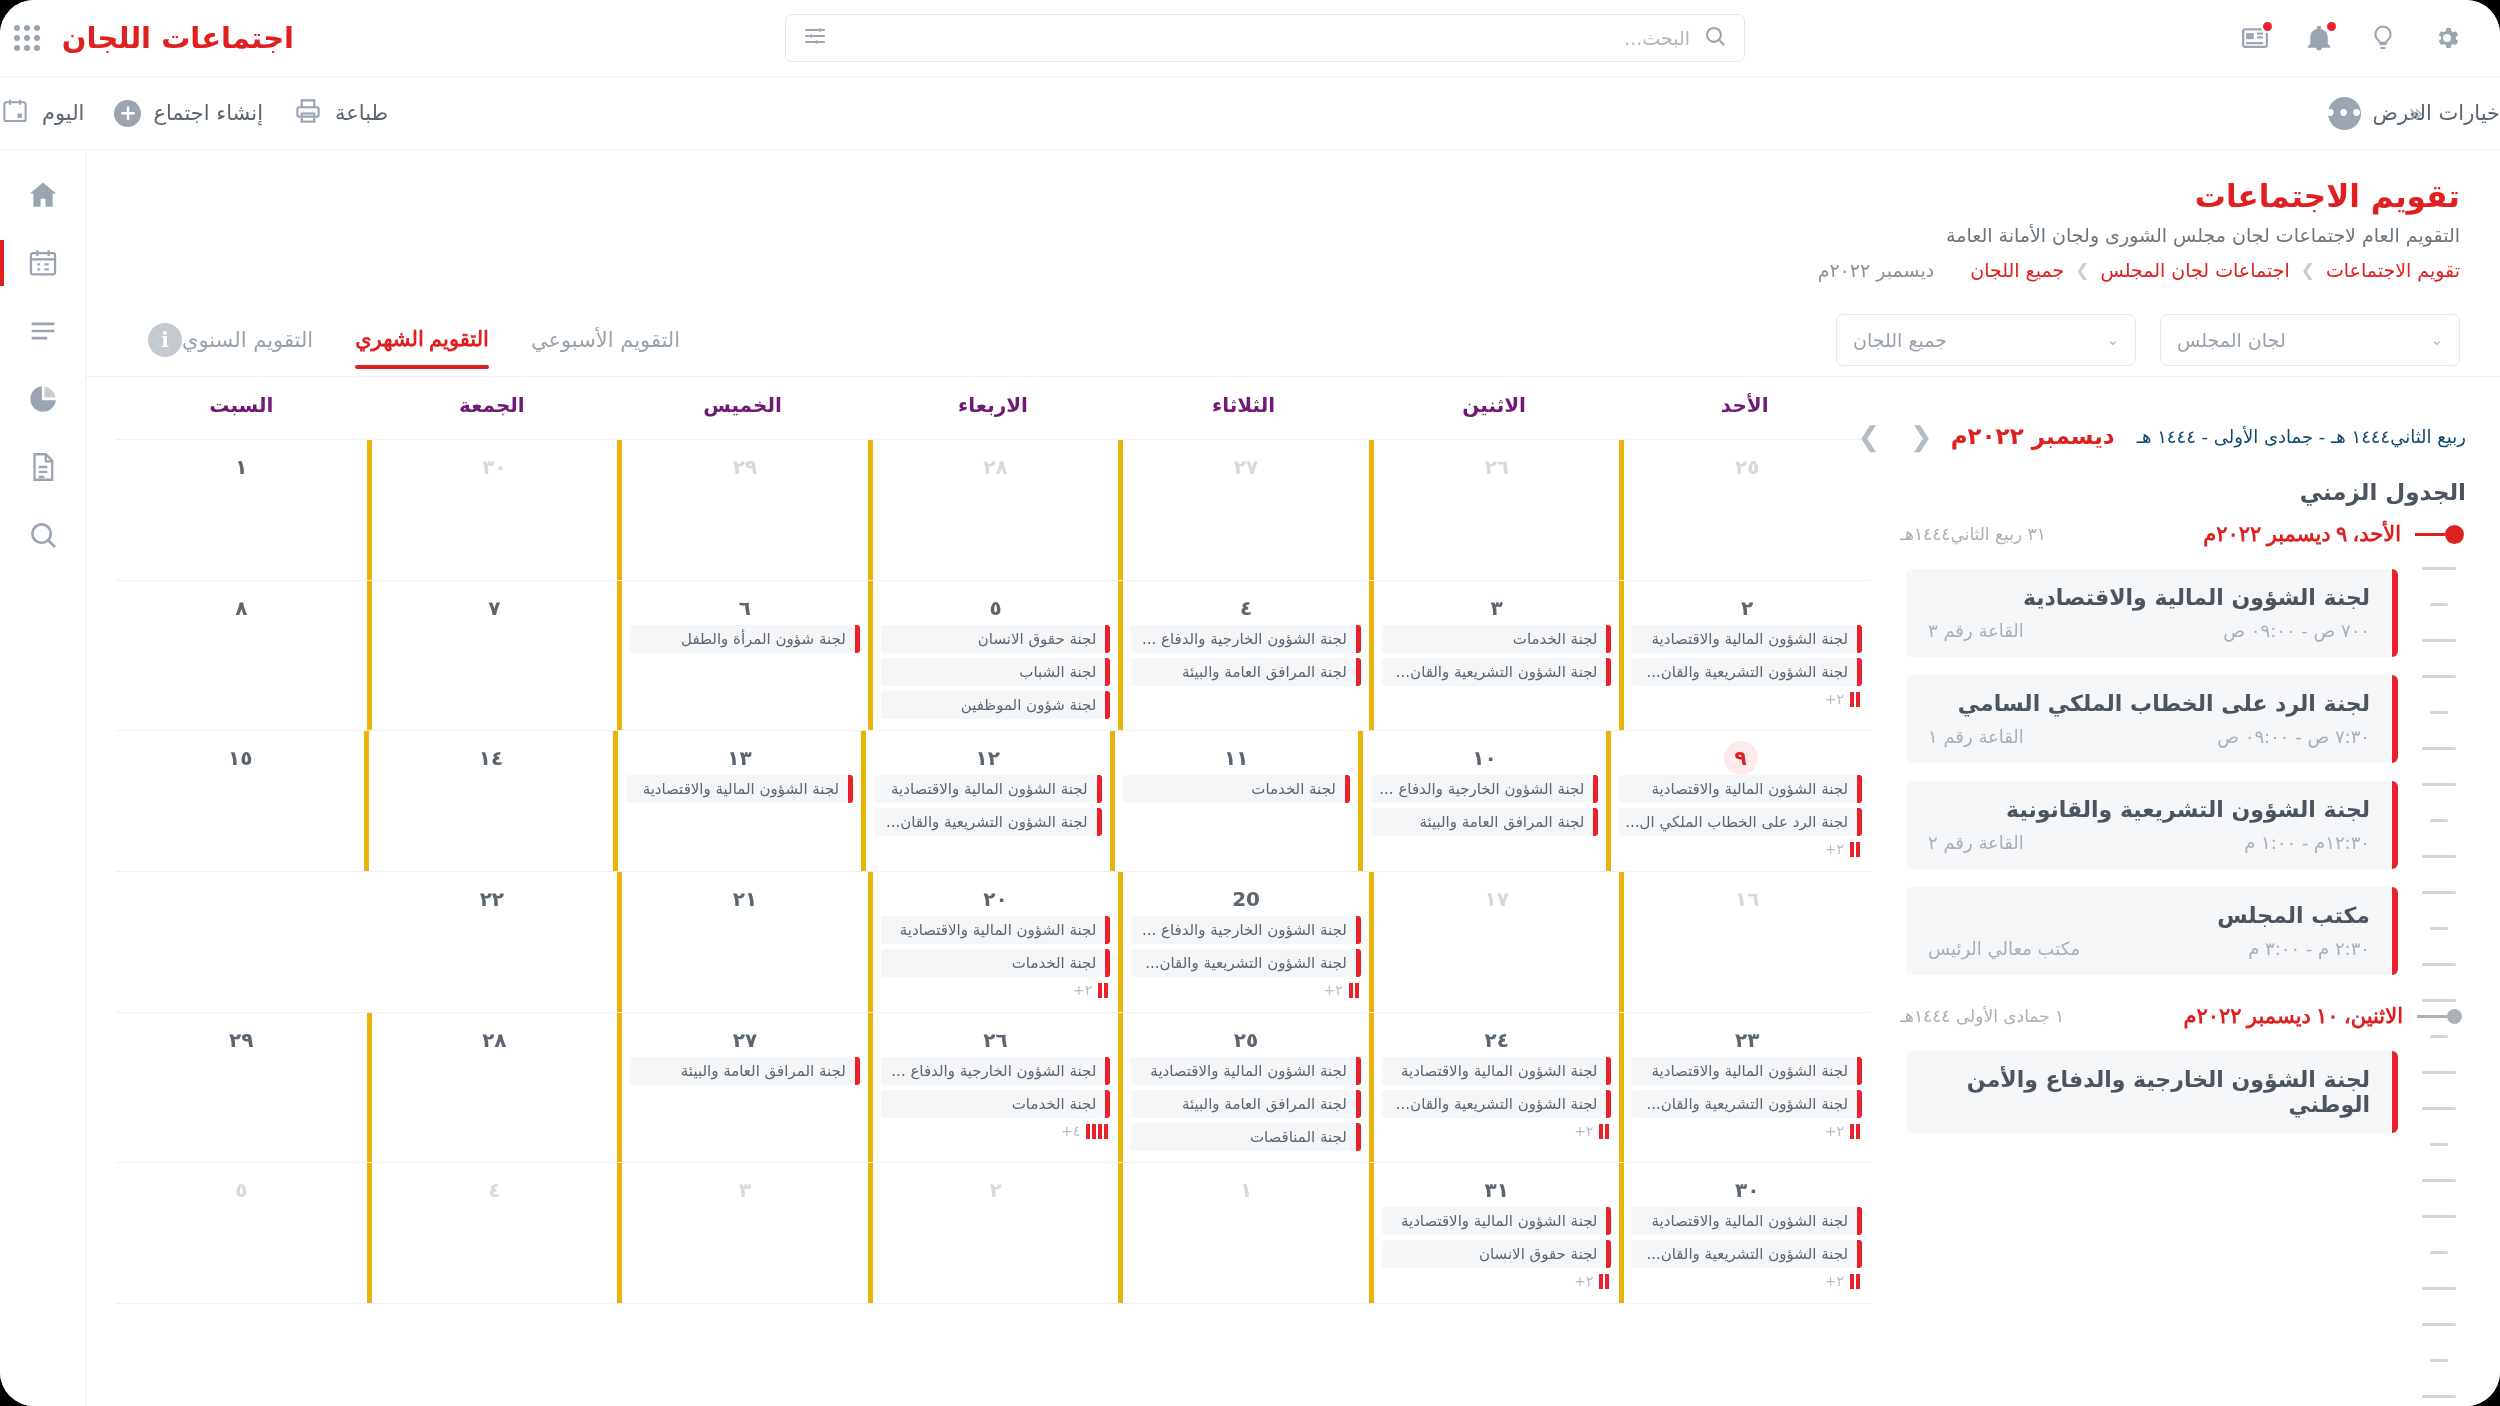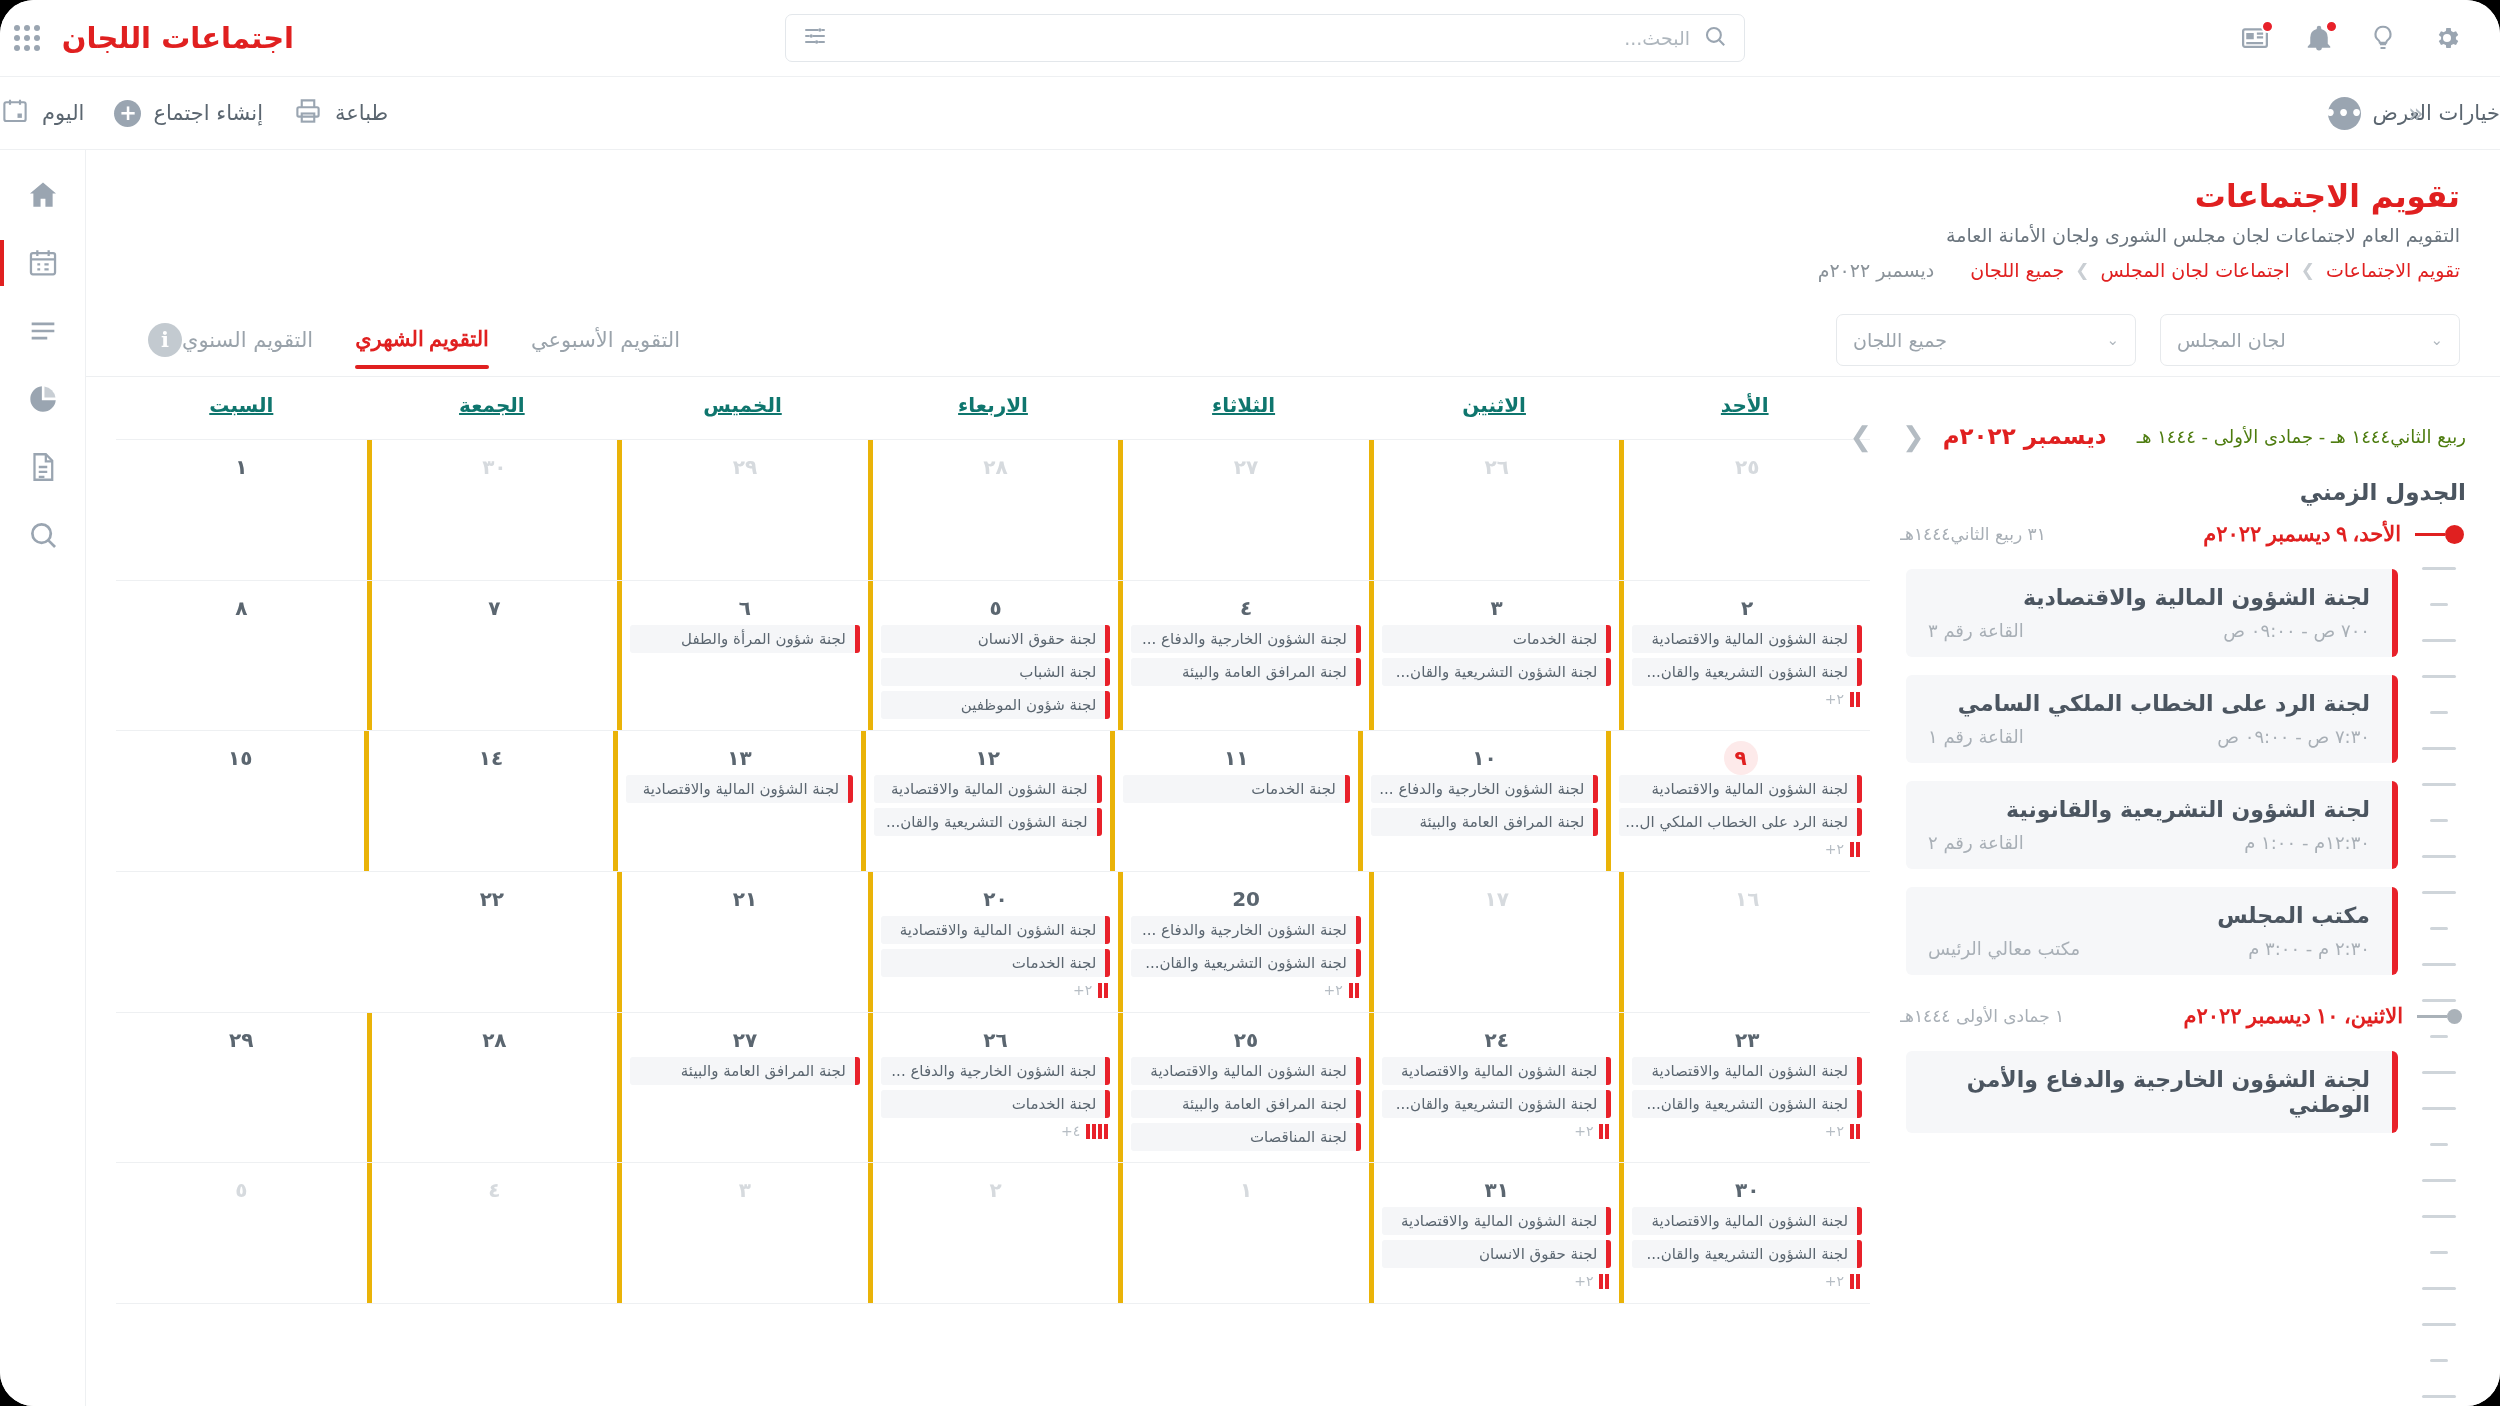--- a/index.html
+++ b/index.html
@@ -169,28 +169,28 @@
   }
   .cal-pane { flex: 1; padding: 0 20px 0 30px; }
 
   
   .month-nav {
     display: flex; align-items: center; gap: 18px; height: 74px;
   }
   .nav-arrows { display: flex; gap: 30px; order: 3; margin-right: auto; }
   .nav-arrow { color: #b4bcc3; font-size: 27px; cursor: pointer; }
   .month-label { color: #e02020; font-size: 23px; font-weight: 700; white-space: nowrap; order: 2; }
-  .hijri-range { color: #4d7c0f; font-size: 18px; white-space: nowrap; order: 1; margin-left: 12px; }
+  .hijri-range { color: #0c4a6e; font-size: 18px; white-space: nowrap; order: 1; margin-left: 4px; }
 
   .timeline-title { color: #4b5560; font-size: 23px; font-weight: 700; padding-top: 6px; }
 
   
   .dow-row { display: grid; grid-template-columns: repeat(7, 1fr); margin-top: 16px; }
   .dow {
-    text-align: center; color: #0f766e; font-size: 20px; font-weight: 700; padding-bottom: 22px; text-decoration: underline;
+    text-align: center; color: #701a75; font-size: 20px; font-weight: 700; padding-bottom: 22px;
   }
   .weeks { border-top: 1px solid #eef0f2; }
   .week {
     display: grid; grid-template-columns: repeat(7, 1fr);
     border-bottom: 1px solid #eef0f2; min-height: 140px;
   }
   .daycell {
     border-left: 5px solid #eab308; padding: 10px 8px 6px 8px; position: relative;
     min-height: 140px;
   }

